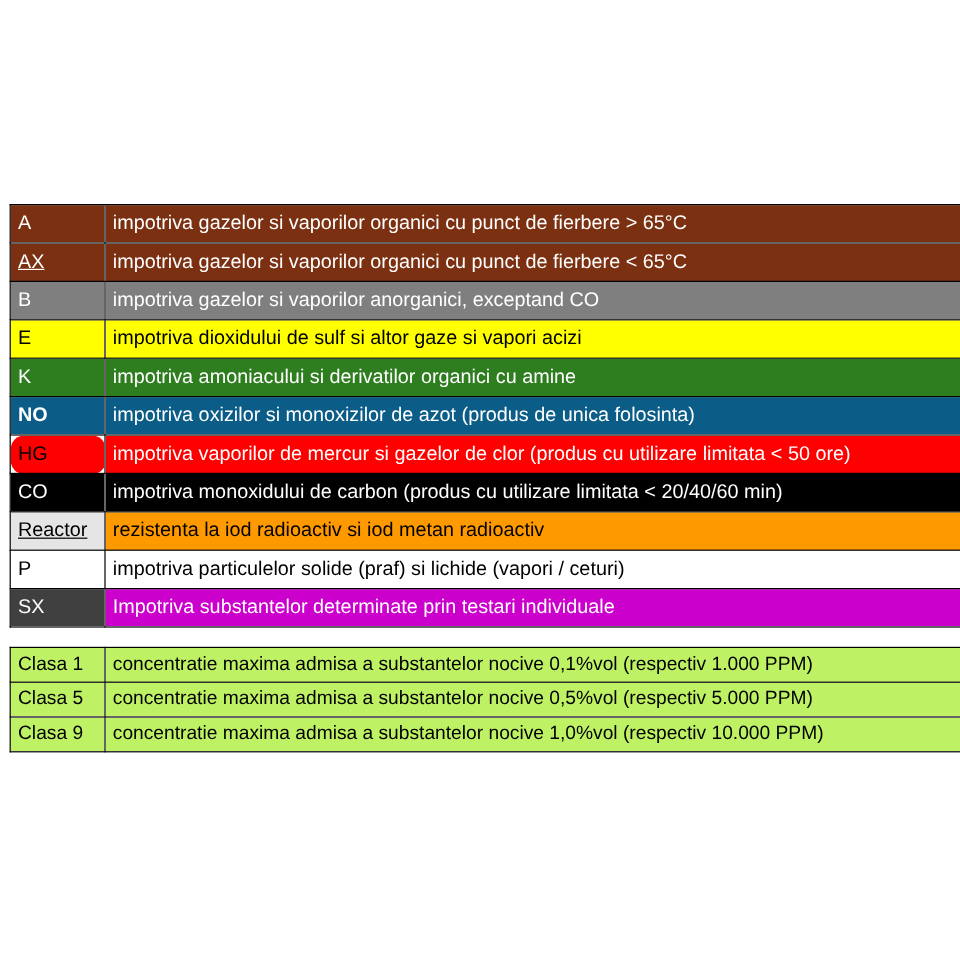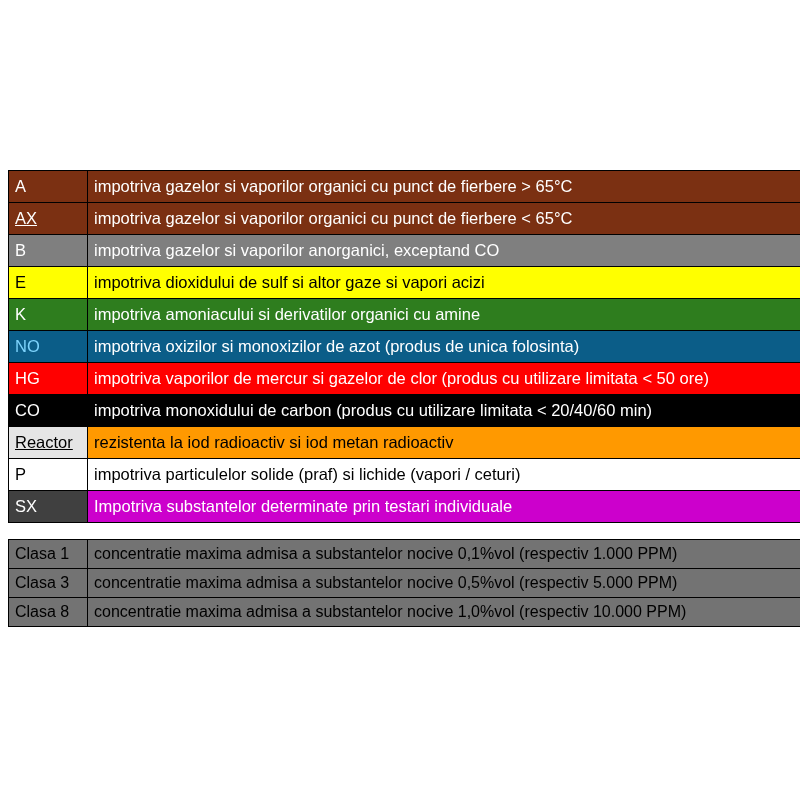--- a/index.html
+++ b/index.html
@@ -40,21 +40,21 @@
   td.desc {
     width: 710px;
   }
   table.classes {
     margin-top: 16px;
   }
   table.classes td {
     height: 28px;
     line-height: 28px;
     font-size: 16px;
-    background: #737373;
+    background: #bef264;
     color: #000000;
   }
   table.classes td.code {
     width: 72px;
   }
 </style>
 </head>
 <body>
 
 <div id="sheet">
@@ -75,25 +75,25 @@
         </tr>
         <tr>
           <td class="code" style="background: rgb(255, 255, 0); color: rgb(0, 0, 0);">E</td>
           <td class="desc" style="background: rgb(255, 255, 0); color: rgb(0, 0, 0);">impotriva dioxidului de sulf si altor gaze si vapori acizi</td>
         </tr>
         <tr>
           <td class="code" style="background: rgb(46, 125, 30); color: rgb(255, 255, 255);">K</td>
           <td class="desc" style="background: rgb(46, 125, 30); color: rgb(255, 255, 255);">impotriva amoniacului si derivatilor organici cu amine</td>
         </tr>
         <tr>
-          <td class="code" style="background: rgb(11, 93, 136); color: #7dd3fc;">NO</td>
+          <td class="code" style="background: rgb(11, 93, 136); color: #ffffff; font-weight: bold;">NO</td>
           <td class="desc" style="background: rgb(11, 93, 136); color: rgb(255, 255, 255);">impotriva oxizilor si monoxizilor de azot (produs de unica folosinta)</td>
         </tr>
         <tr>
-          <td class="code" style="background: rgb(255, 0, 0); color: #ffffff;">HG</td>
+          <td class="code" style="background: rgb(255, 0, 0); color: #000000; border-radius: 11px;">HG</td>
           <td class="desc" style="background: rgb(255, 0, 0); color: rgb(255, 255, 255);">impotriva vaporilor de mercur si gazelor de clor (produs cu utilizare limitata &lt; 50 ore)</td>
         </tr>
         <tr>
           <td class="code" style="background: rgb(0, 0, 0); color: rgb(255, 255, 255); margin-top: 12px;">CO</td>
           <td class="desc" style="background: rgb(0, 0, 0); color: rgb(255, 255, 255);">impotriva monoxidului de carbon (produs cu utilizare limitata &lt; 20/40/60 min)</td>
         </tr>
         <tr>
           <td class="code" style="background: #e5e5e5; color: rgb(0, 0, 0); text-decoration: underline;">Reactor</td>
           <td class="desc" style="background: rgb(255, 153, 0); color: rgb(0, 0, 0);">rezistenta la iod radioactiv si iod metan radioactiv</td>
         </tr>
@@ -108,23 +108,23 @@
       </tbody>
   </table>
 
   <table class="classes">
     <tbody>
         <tr>
           <td class="code">Clasa 1</td>
           <td class="desc">concentratie maxima admisa a substantelor nocive 0,1%vol (respectiv 1.000 PPM)</td>
         </tr>
         <tr>
-          <td class="code">Clasa 3</td>
+          <td class="code">Clasa 5</td>
           <td class="desc">concentratie maxima admisa a substantelor nocive 0,5%vol (respectiv 5.000 PPM)</td>
         </tr>
         <tr>
-          <td class="code">Clasa 8</td>
+          <td class="code">Clasa 9</td>
           <td class="desc">concentratie maxima admisa a substantelor nocive 1,0%vol (respectiv 10.000 PPM)</td>
         </tr>
       </tbody>
   </table>
 
 </div>
 
 </body></html>

